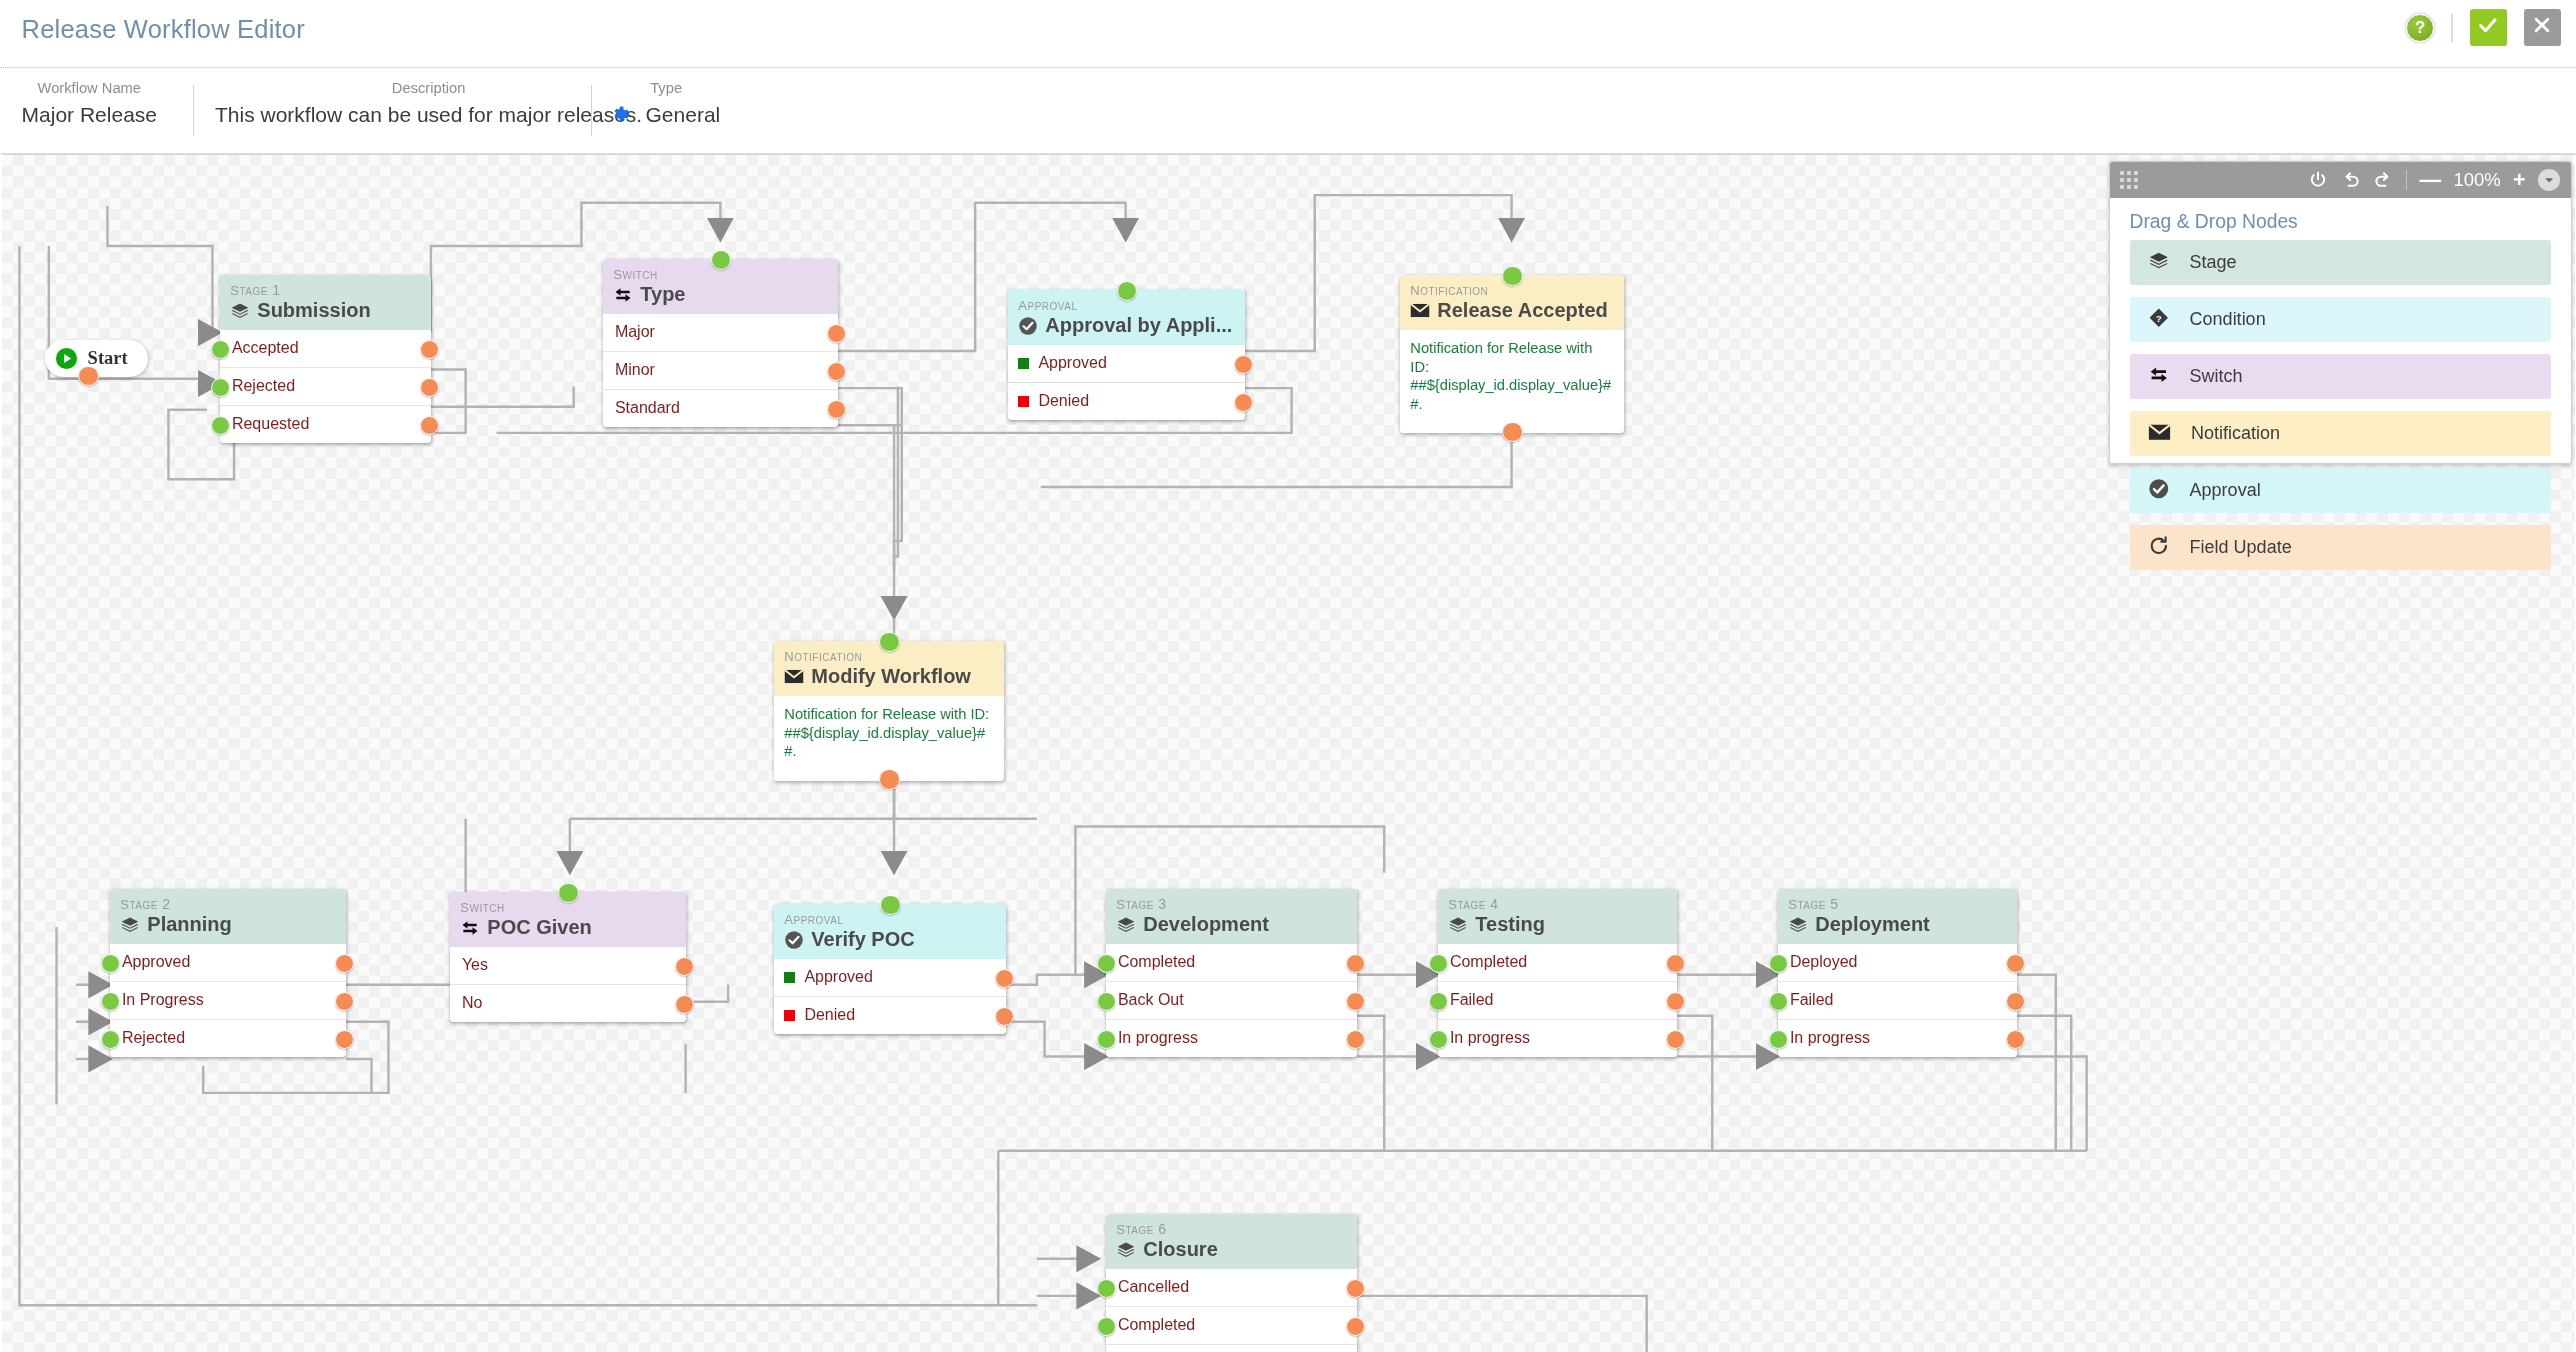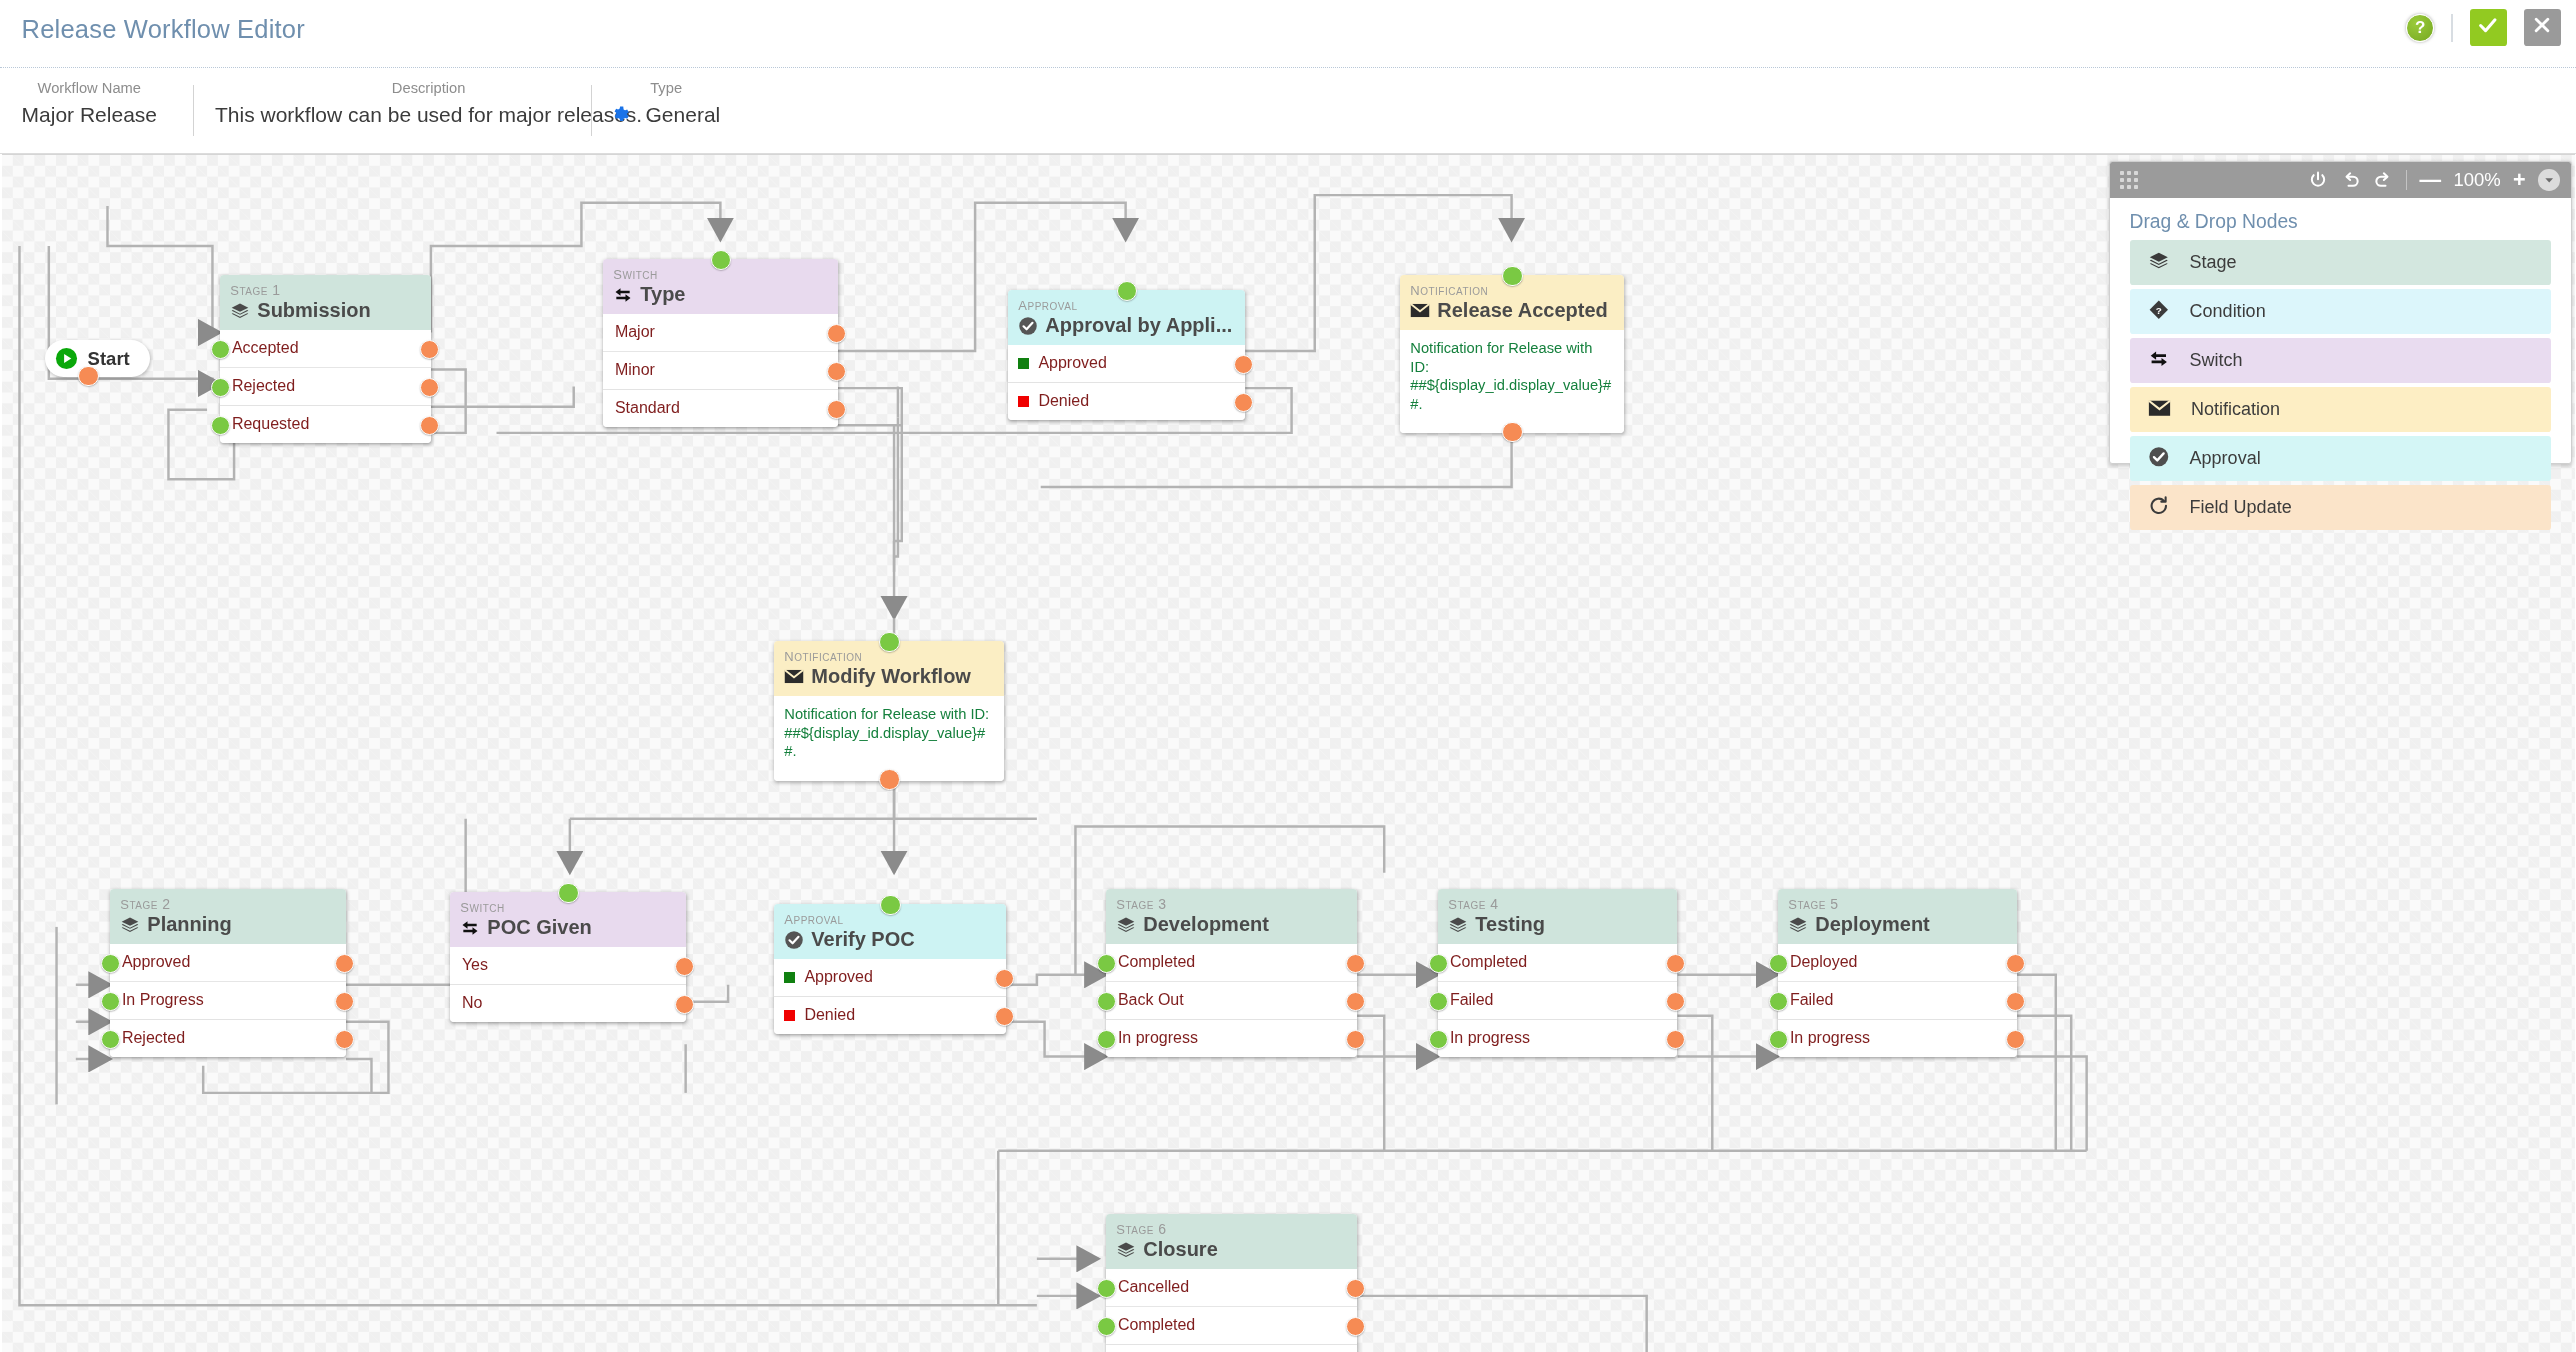--- a/index.html
+++ b/index.html
@@ -121,21 +121,21 @@
     padding:9.3px 10.8px 20px 10.8px;word-break:break-word;background:#fff;
     border-radius:0 0 3.9px 3.9px;
   }
 
   
   .pill{
     position:absolute;height:37px;border-radius:20px;background:#ffffff;
     box-shadow:0.8px 1.5px 3.9px rgba(0,0,0,.25);
     display:flex;align-items:center;gap:9.3px;padding:0 20px 0 10.8px;
   }
-  .pill-label{font-size:18.5px;font-weight:bold;color:#333;}
+  .pill-label{font-size:18.5px;font-weight:bold;color:#333;font-family:Liberation Serif, serif;}
 
   
   .tool-panel{
     position:absolute;left:2109px;top:161px;width:463px;height:303px;
     background:#ffffff;border:0.8px solid #cfcfcf;border-radius:3.1px;
     box-shadow:0 1.5px 4.6px rgba(0,0,0,.2);box-sizing:border-box;
   }
   .tool-bar{
     height:36px;background:#9b9b9b;border-radius:2.3px 2.3px 0 0;
     display:flex;align-items:center;padding:0 10.8px;gap:12.4px;color:#fff;
@@ -146,21 +146,21 @@
   .tbsep{width:1.5px;height:20px;background:#c4c4c4;}
   .zoomlvl{font-size:18.5px;color:#fff;}
   .zbtn{font-size:21.6px;font-weight:bold;color:#fff;cursor:pointer;line-height:1;}
   .caret{
     width:21.6px;height:21.6px;border-radius:50%;background:#dcdcdc;
     display:inline-flex;align-items:center;justify-content:center;cursor:pointer;
   }
   .panel-title{font-size:19.3px;color:#6f8fae;padding:12.4px 0 7.7px 20px;}
   .palette{padding:0 20px;}
   .pal-item{
-    height:45px;border-radius:3.1px;margin-bottom:4px;
+    height:45px;border-radius:3.1px;margin-bottom:12px;
     display:flex;align-items:center;gap:20px;padding-left:18.5px;cursor:pointer;
   }
   .pal-label{font-size:18px;color:#3c3c3c;}
   .p-stage{background:#d3e7df;}
   .p-condition{background:#dcf6fb;}
   .p-switch{background:#e9dcf0;}
   .p-notification{background:#fdeec4;}
   .p-approval{background:#d4f6f6;}
   .p-field{background:#fbe4c9;}
 </style>

